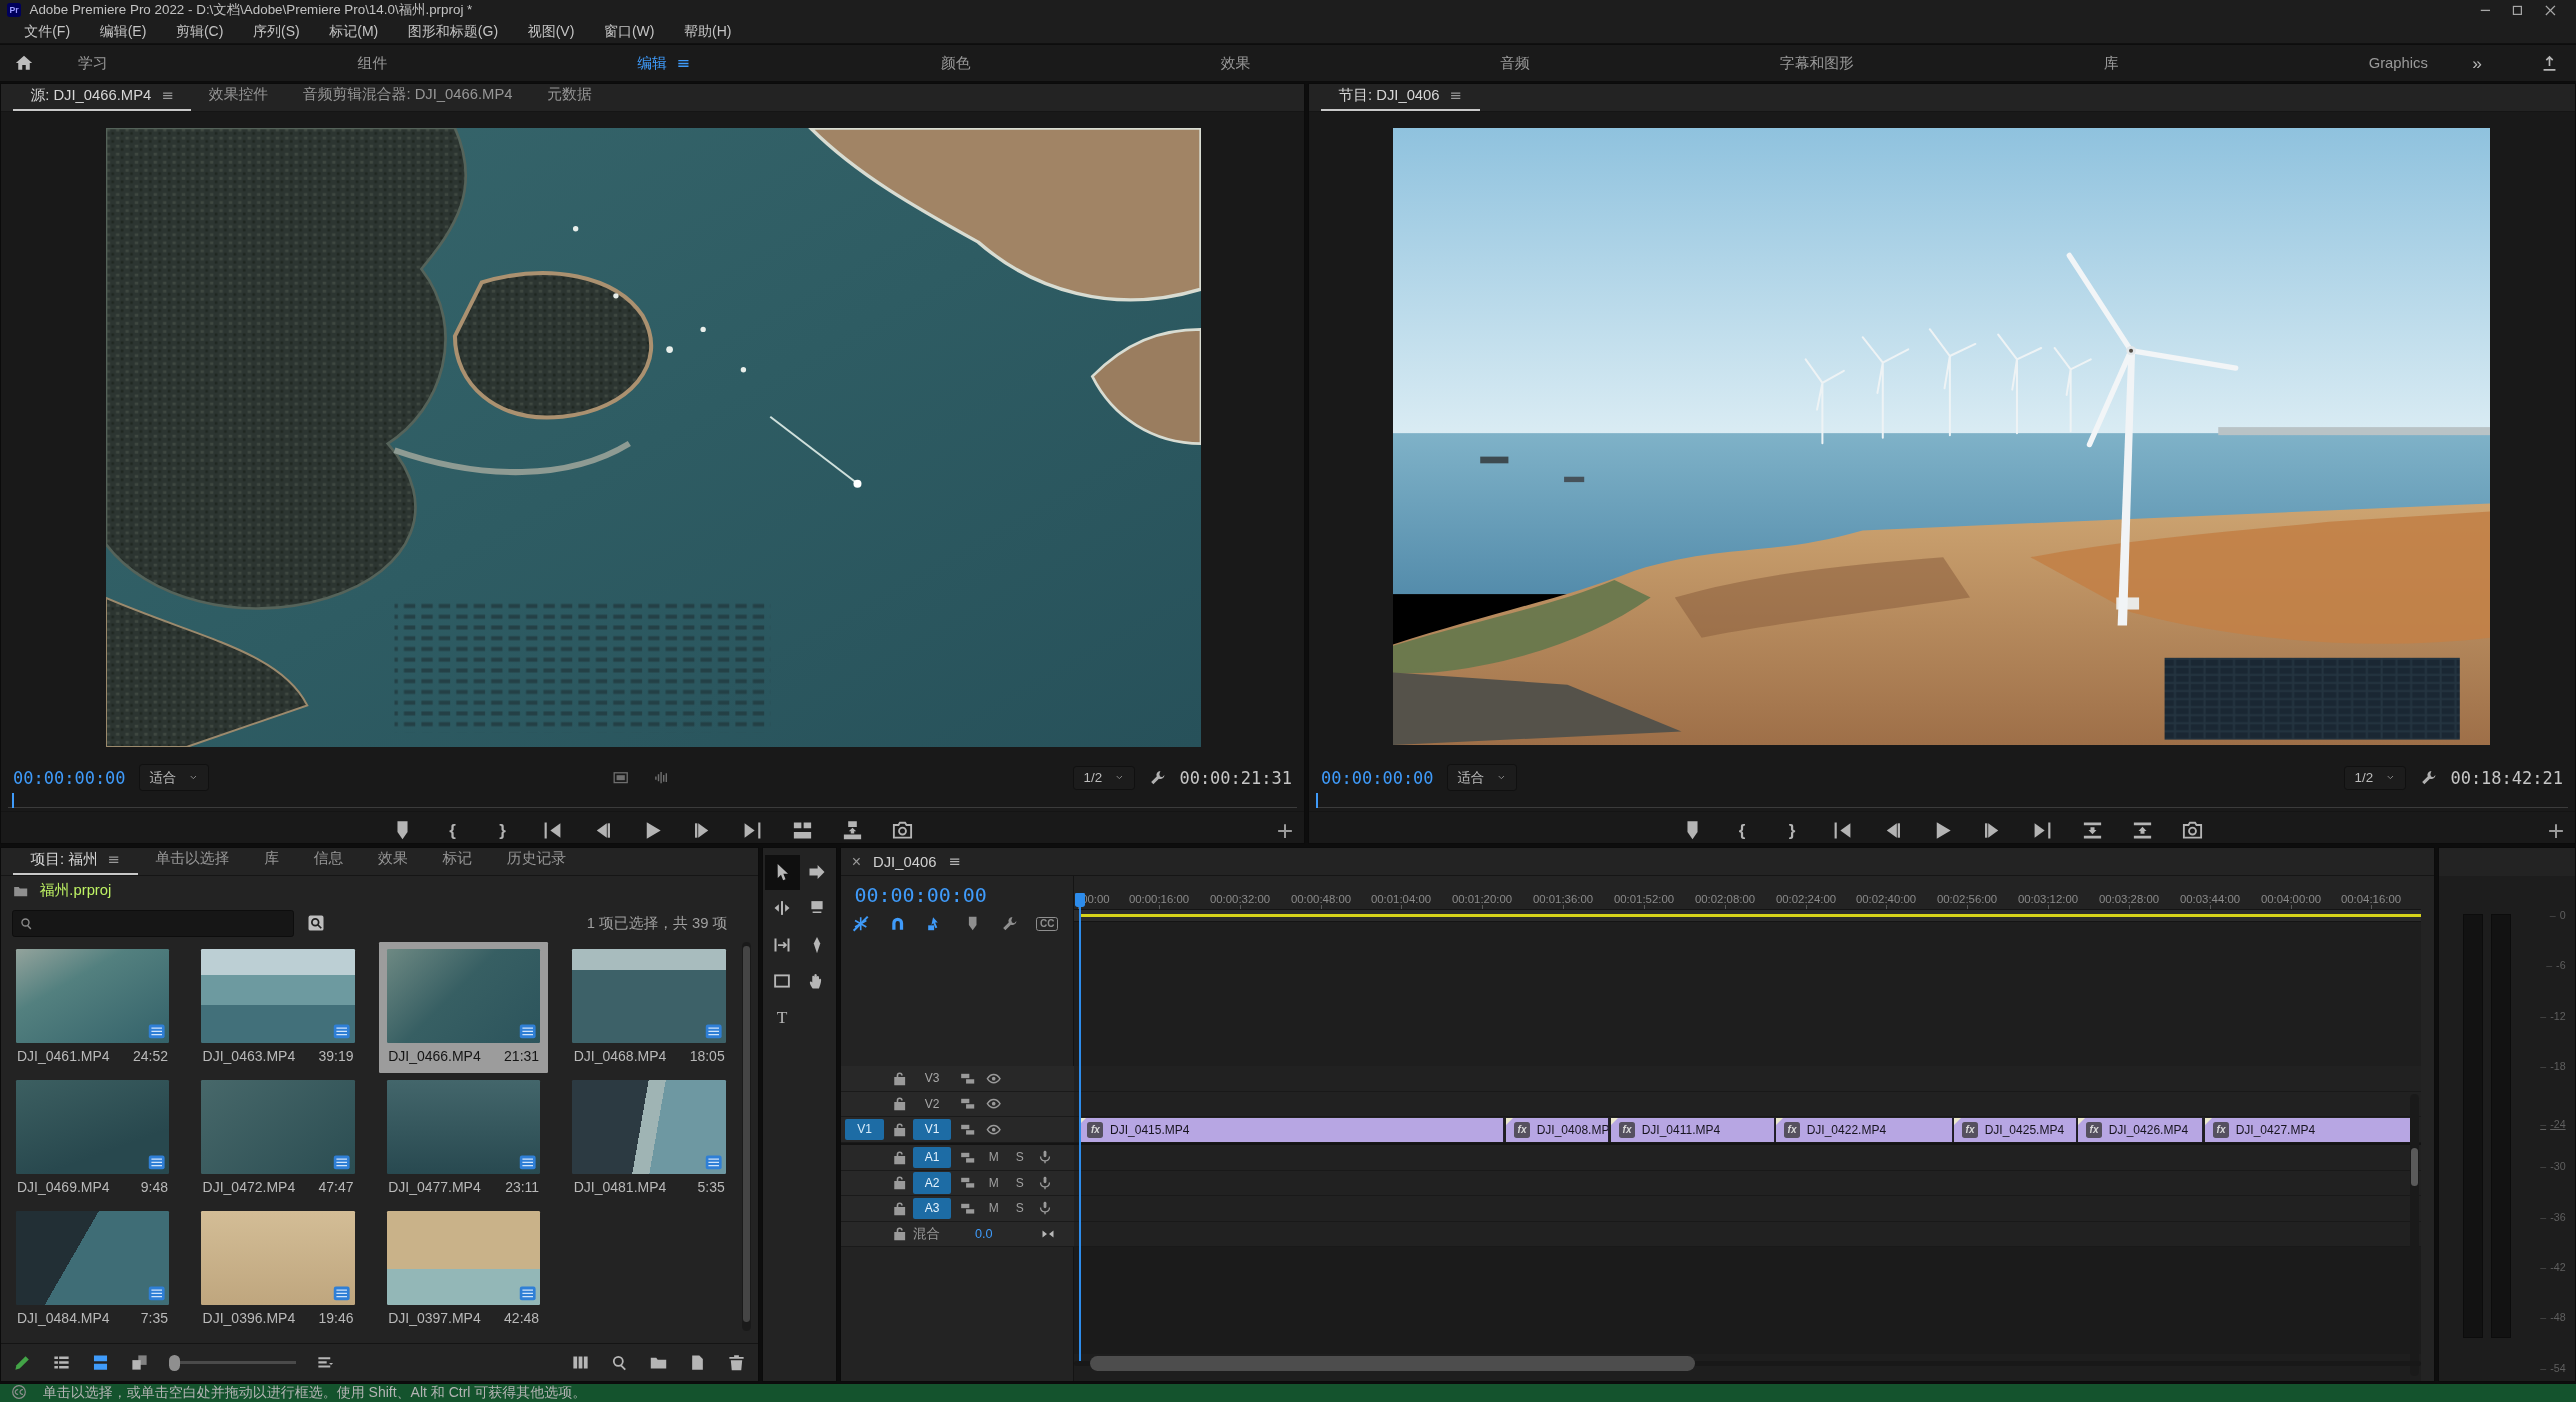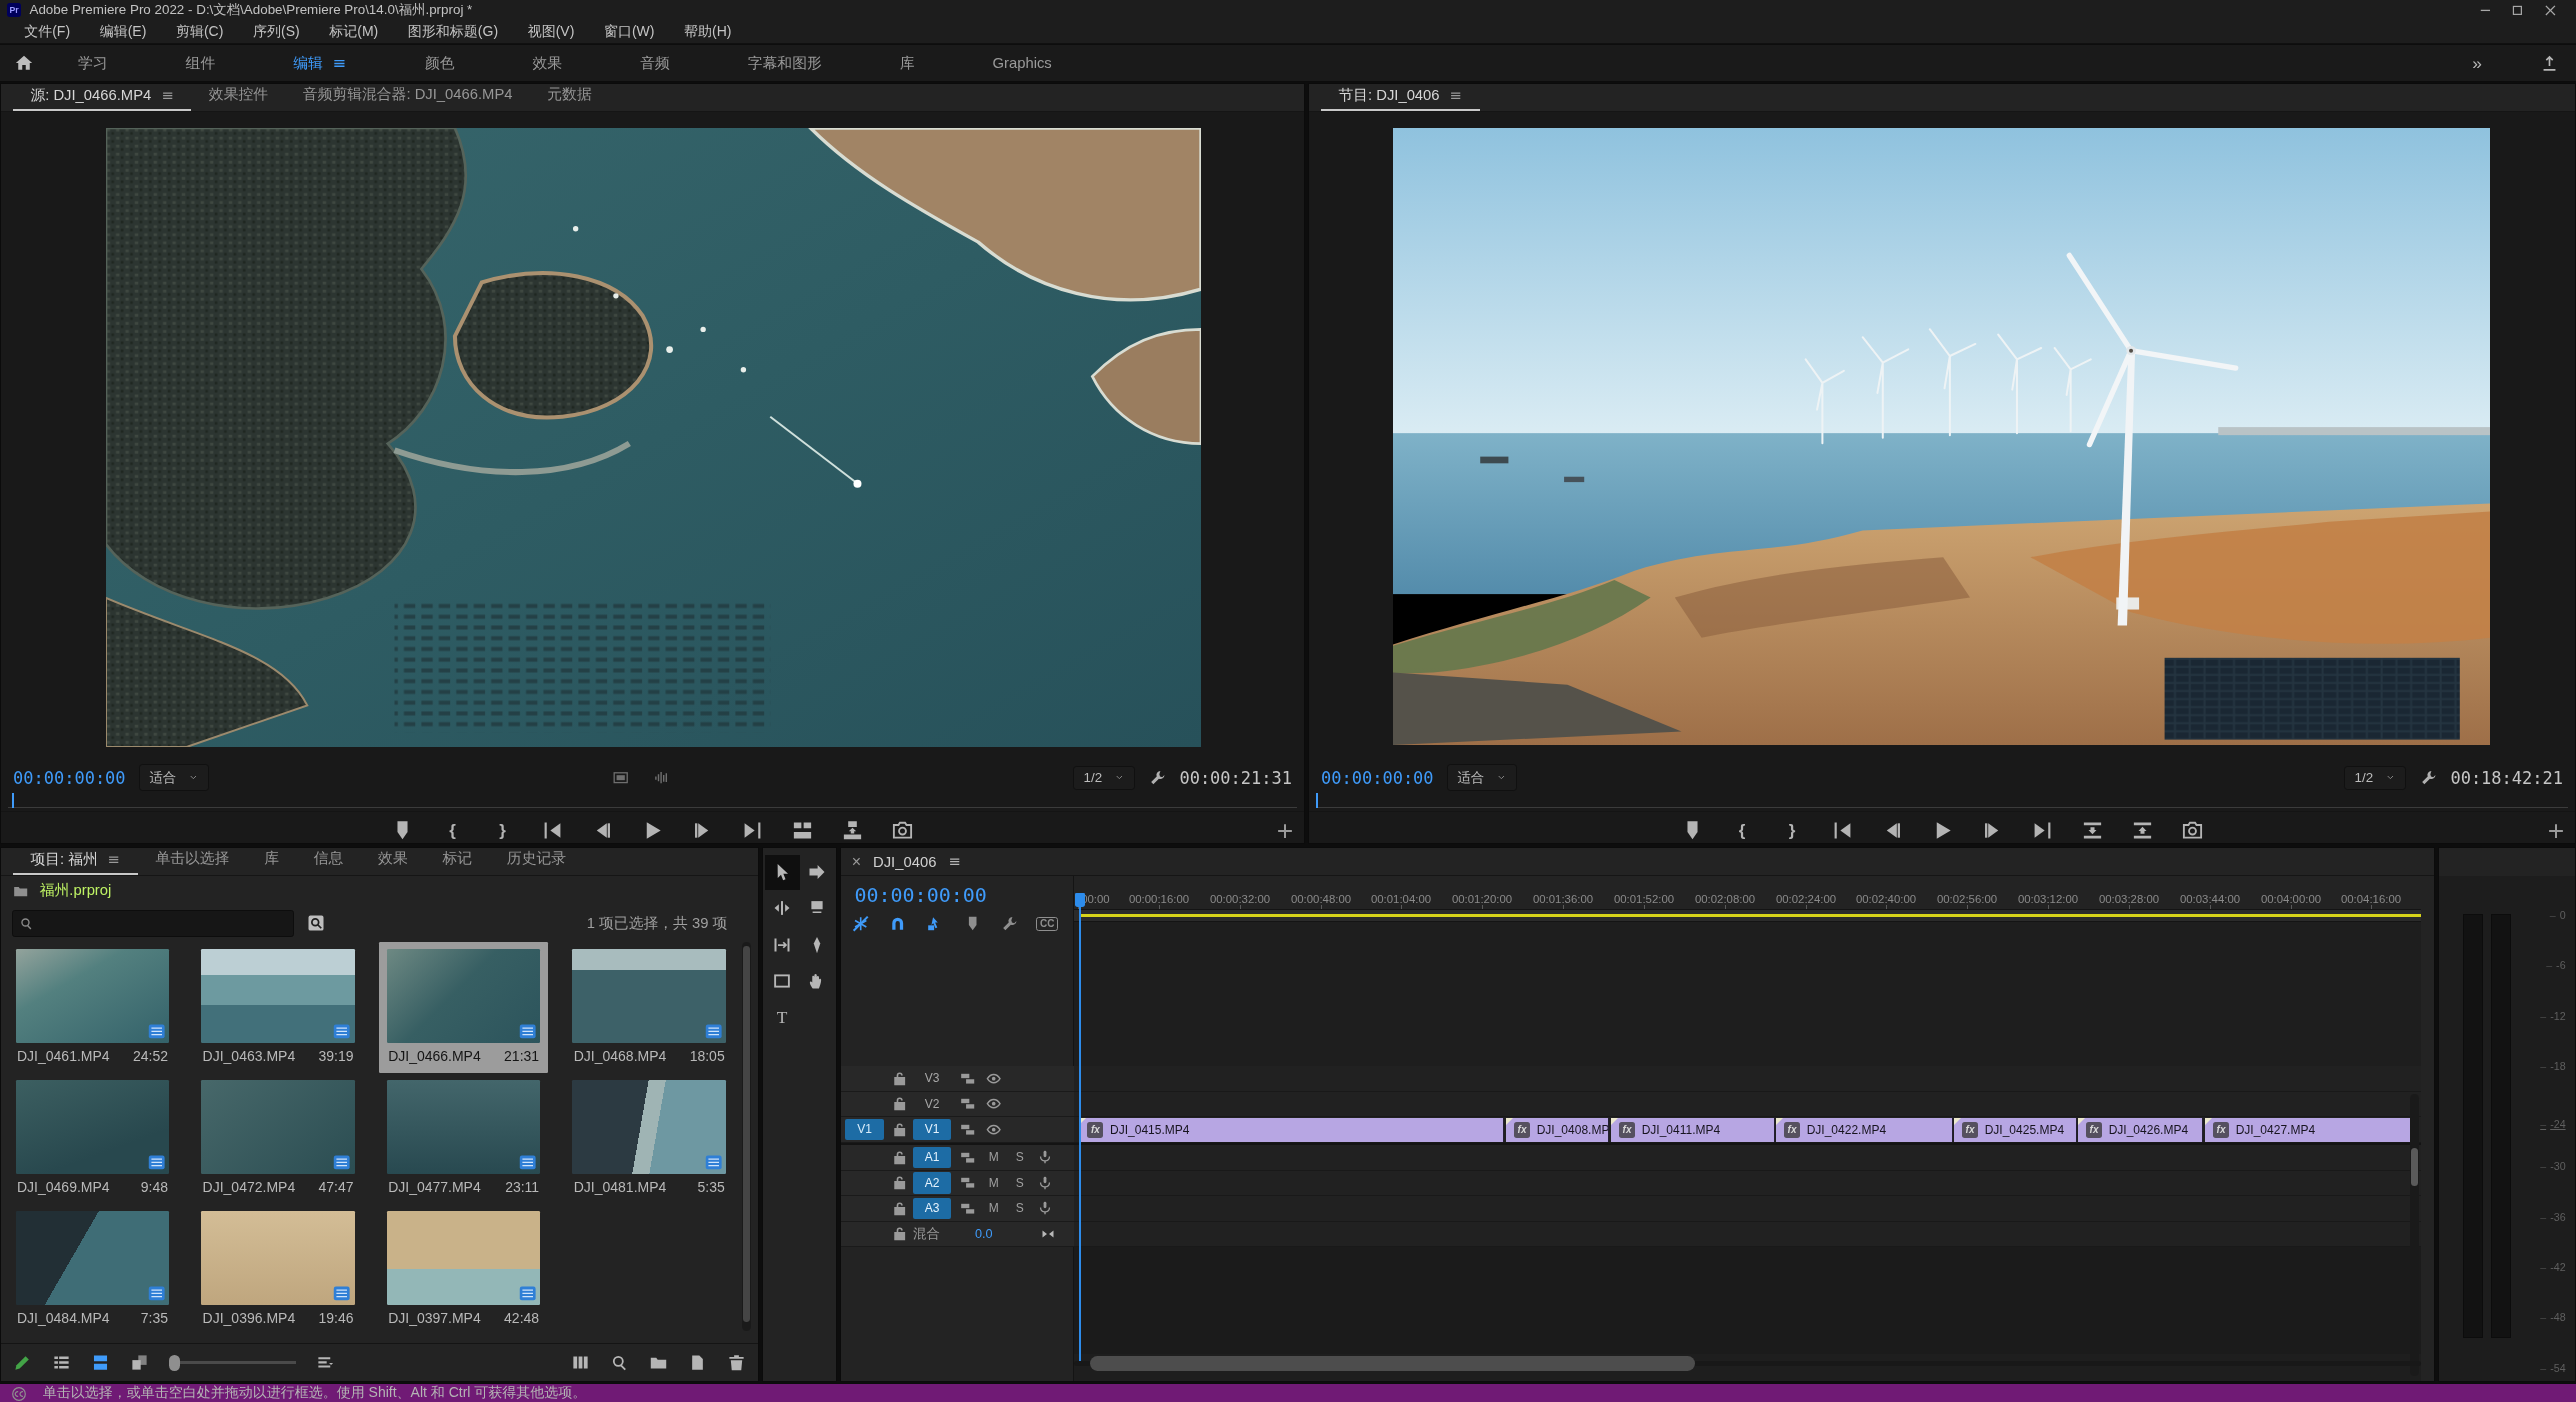--- a/index.html
+++ b/index.html
@@ -12,21 +12,21 @@
   #titlebar{position:absolute;left:0;top:0;width:2576px;height:20px;background:#1d1d1d;display:flex;align-items:center;padding:0 6.7px;gap:8px}
   .prlogo{width:14.8px;height:14.8px;background:#00005b;color:#9b9bff;font-size:8.7px;font-weight:bold;display:flex;align-items:center;justify-content:center;border-radius:2.7px}
   #window-title{font-size:13.4px;color:#c2c2c2;white-space:nowrap}
   .win-controls{margin-left:auto;display:flex;gap:17.4px;padding-right:12px}
   .win-controls .icon{width:14.8px;height:14.8px;color:#a8a8a8}
   #menubar{position:absolute;left:0;top:20px;width:2576px;height:24px;background:#1d1d1d;display:flex;align-items:center;padding:0 9.4px;border-bottom:0.7px solid #101010}
   .menu-item{padding:0 14.8px;font-size:14px;color:#c4c4c4;height:100%;display:flex;align-items:center;cursor:default}
   #wsbar{position:absolute;left:0;top:45px;width:2576px;height:37px;background:#1a1a1a;display:flex;align-items:center;border-bottom:1.3px solid #0c0c0c}
   #home-btn{width:47px;display:flex;justify-content:center}
   #home-btn .icon{width:20px;height:20px;color:#bdbdbd}
-  #ws-tabs{flex:1;display:flex;justify-content:flex-start;align-items:center;gap:16px}
+  #ws-tabs{flex:1;display:flex;justify-content:space-between;align-items:center;gap:4px}
   .ws-tab{padding:0 31px;font-size:14.8px;color:#9a9a9a;display:flex;gap:9.4px;align-items:center}
   .ws-tab.active{color:#3f9bfa}
   .ws-tab .icon{width:14.8px;height:14.8px;color:#3f9bfa}
   #ws-overflow{font-size:17.4px;color:#b8b8b8;padding:0 40px 0 13.4px}
   #share-btn{width:54px;display:flex;justify-content:center}
   #share-btn .icon{width:19px;height:19px}
   
   .panel{position:absolute;background:#232323;border:0.7px solid #0b0b0b}
   .tabbar{height:28px;background:#232323;border-bottom:0.7px solid #151515;display:flex;align-items:flex-end;padding:0 12px;gap:0}
   .ptab{padding:5.4px 17.4px 6.7px;font-size:14.8px;color:#969696;display:flex;align-items:center;gap:9.4px;white-space:nowrap}
@@ -141,21 +141,21 @@
   #tl-vscroll .vthumb{position:absolute;left:1.3px;right:1.3px;top:54px;height:38px;background:#5a5a5a;border-radius:4px}
   #tl-hscroll{position:absolute;left:233px;right:13.4px;bottom:9.4px;height:16px}
   #tl-hscroll .rail{position:absolute;left:0;right:0;top:5.4px;height:5.4px;background:#181818;border-radius:2.7px}
   #tl-hscroll .hthumb{position:absolute;left:16px;width:605px;top:0.7px;height:14.8px;background:#4d4d4d;border-radius:7.4px}
   
   #meters-body{position:absolute;inset:28px 0 0 0;background:#1d1d1d}
   .mbar{position:absolute;top:38px;bottom:43px;width:20px;background:#121212;border:0.7px solid #0c0c0c}
   .db{position:absolute;right:9.4px;font-size:10.7px;color:#5f5f5f;transform:translateY(-50%)}
   .db::before{content:"–";margin-right:4px;color:#4a4a4a}
   
-  #statusbar{position:absolute;left:0;top:1383px;width:2576px;height:19px;background:#701a75;display:flex;align-items:flex-end;gap:16px;padding:0 10.7px;border-top:0.7px solid #0c0c0c}
+  #statusbar{position:absolute;left:0;top:1383px;width:2576px;height:19px;background:#14532d;display:flex;align-items:flex-start;gap:16px;padding:0 10.7px;border-top:0.7px solid #0c0c0c}
   #statusbar .icon{width:16px;height:16px;color:#8f8f8f}
   #status-hint{font-size:14px;color:#b4b4b4}
 </style>
 </head>
 <body>
 
 <div id="titlebar">
   <div class="prlogo">Pr</div>
   <div id="window-title">Adobe Premiere Pro 2022 - D:\文档\Adobe\Premiere Pro\14.0\福州.prproj *</div>
   <div class="win-controls">

